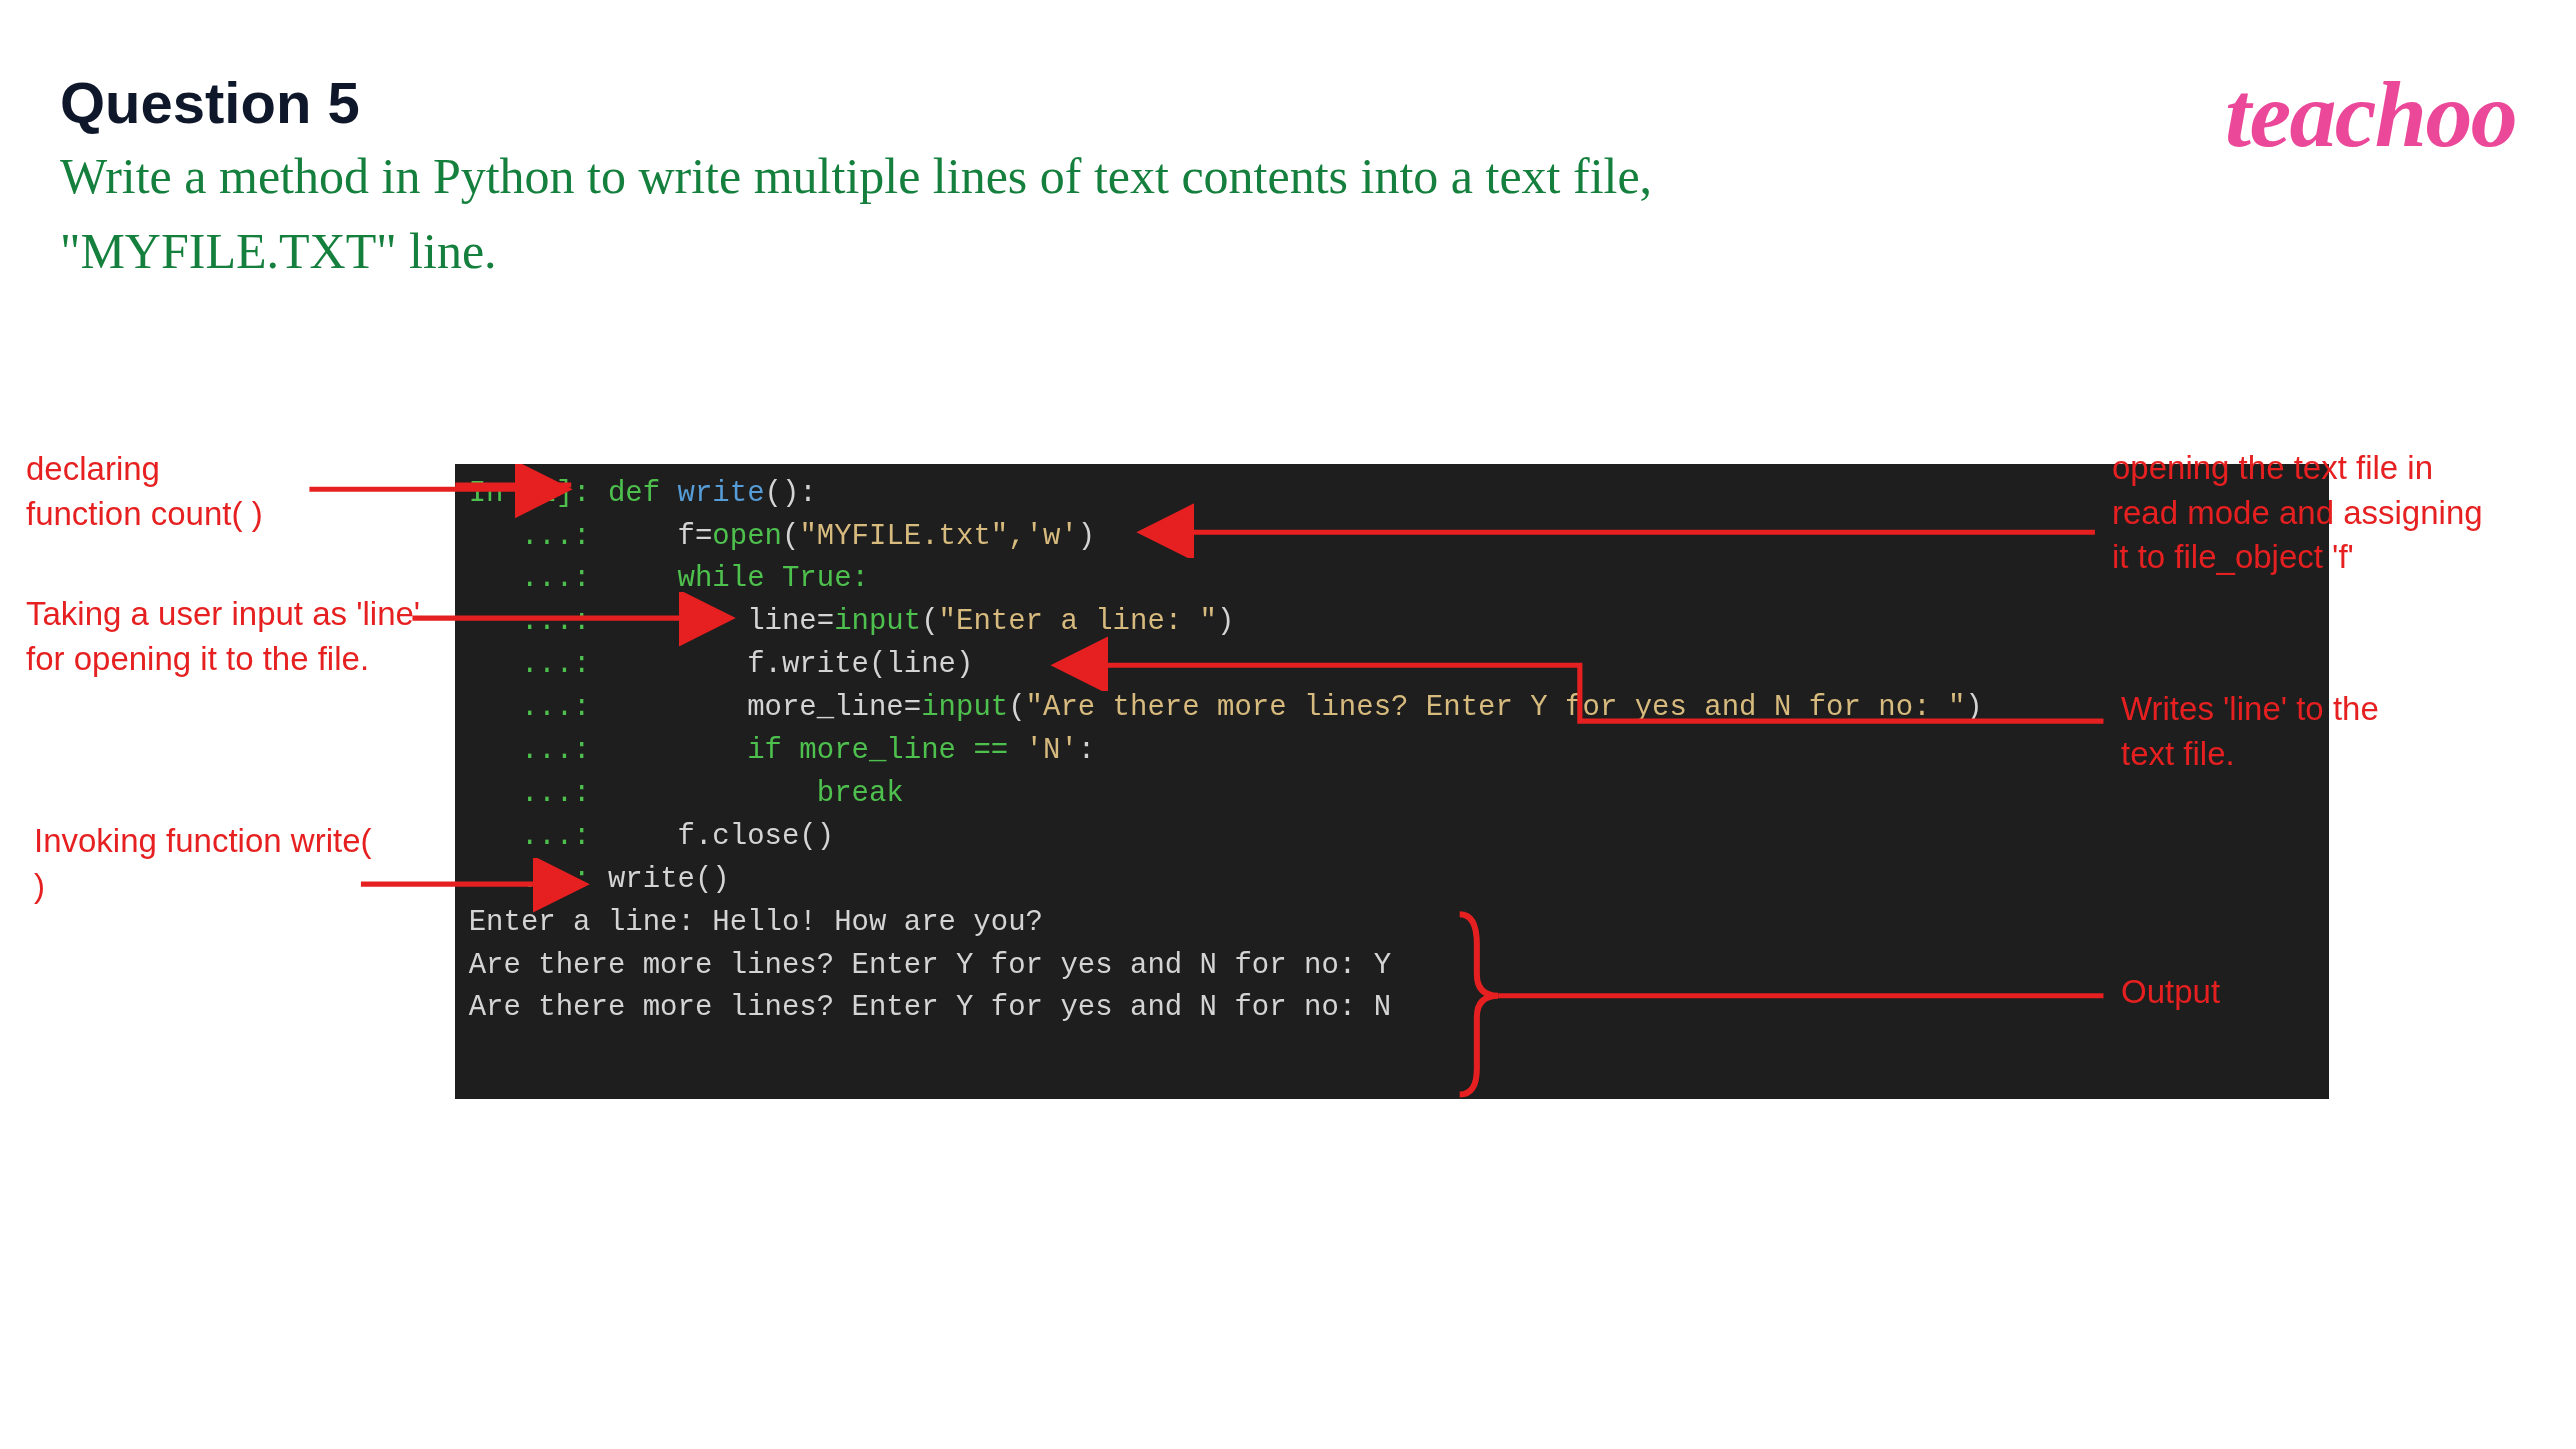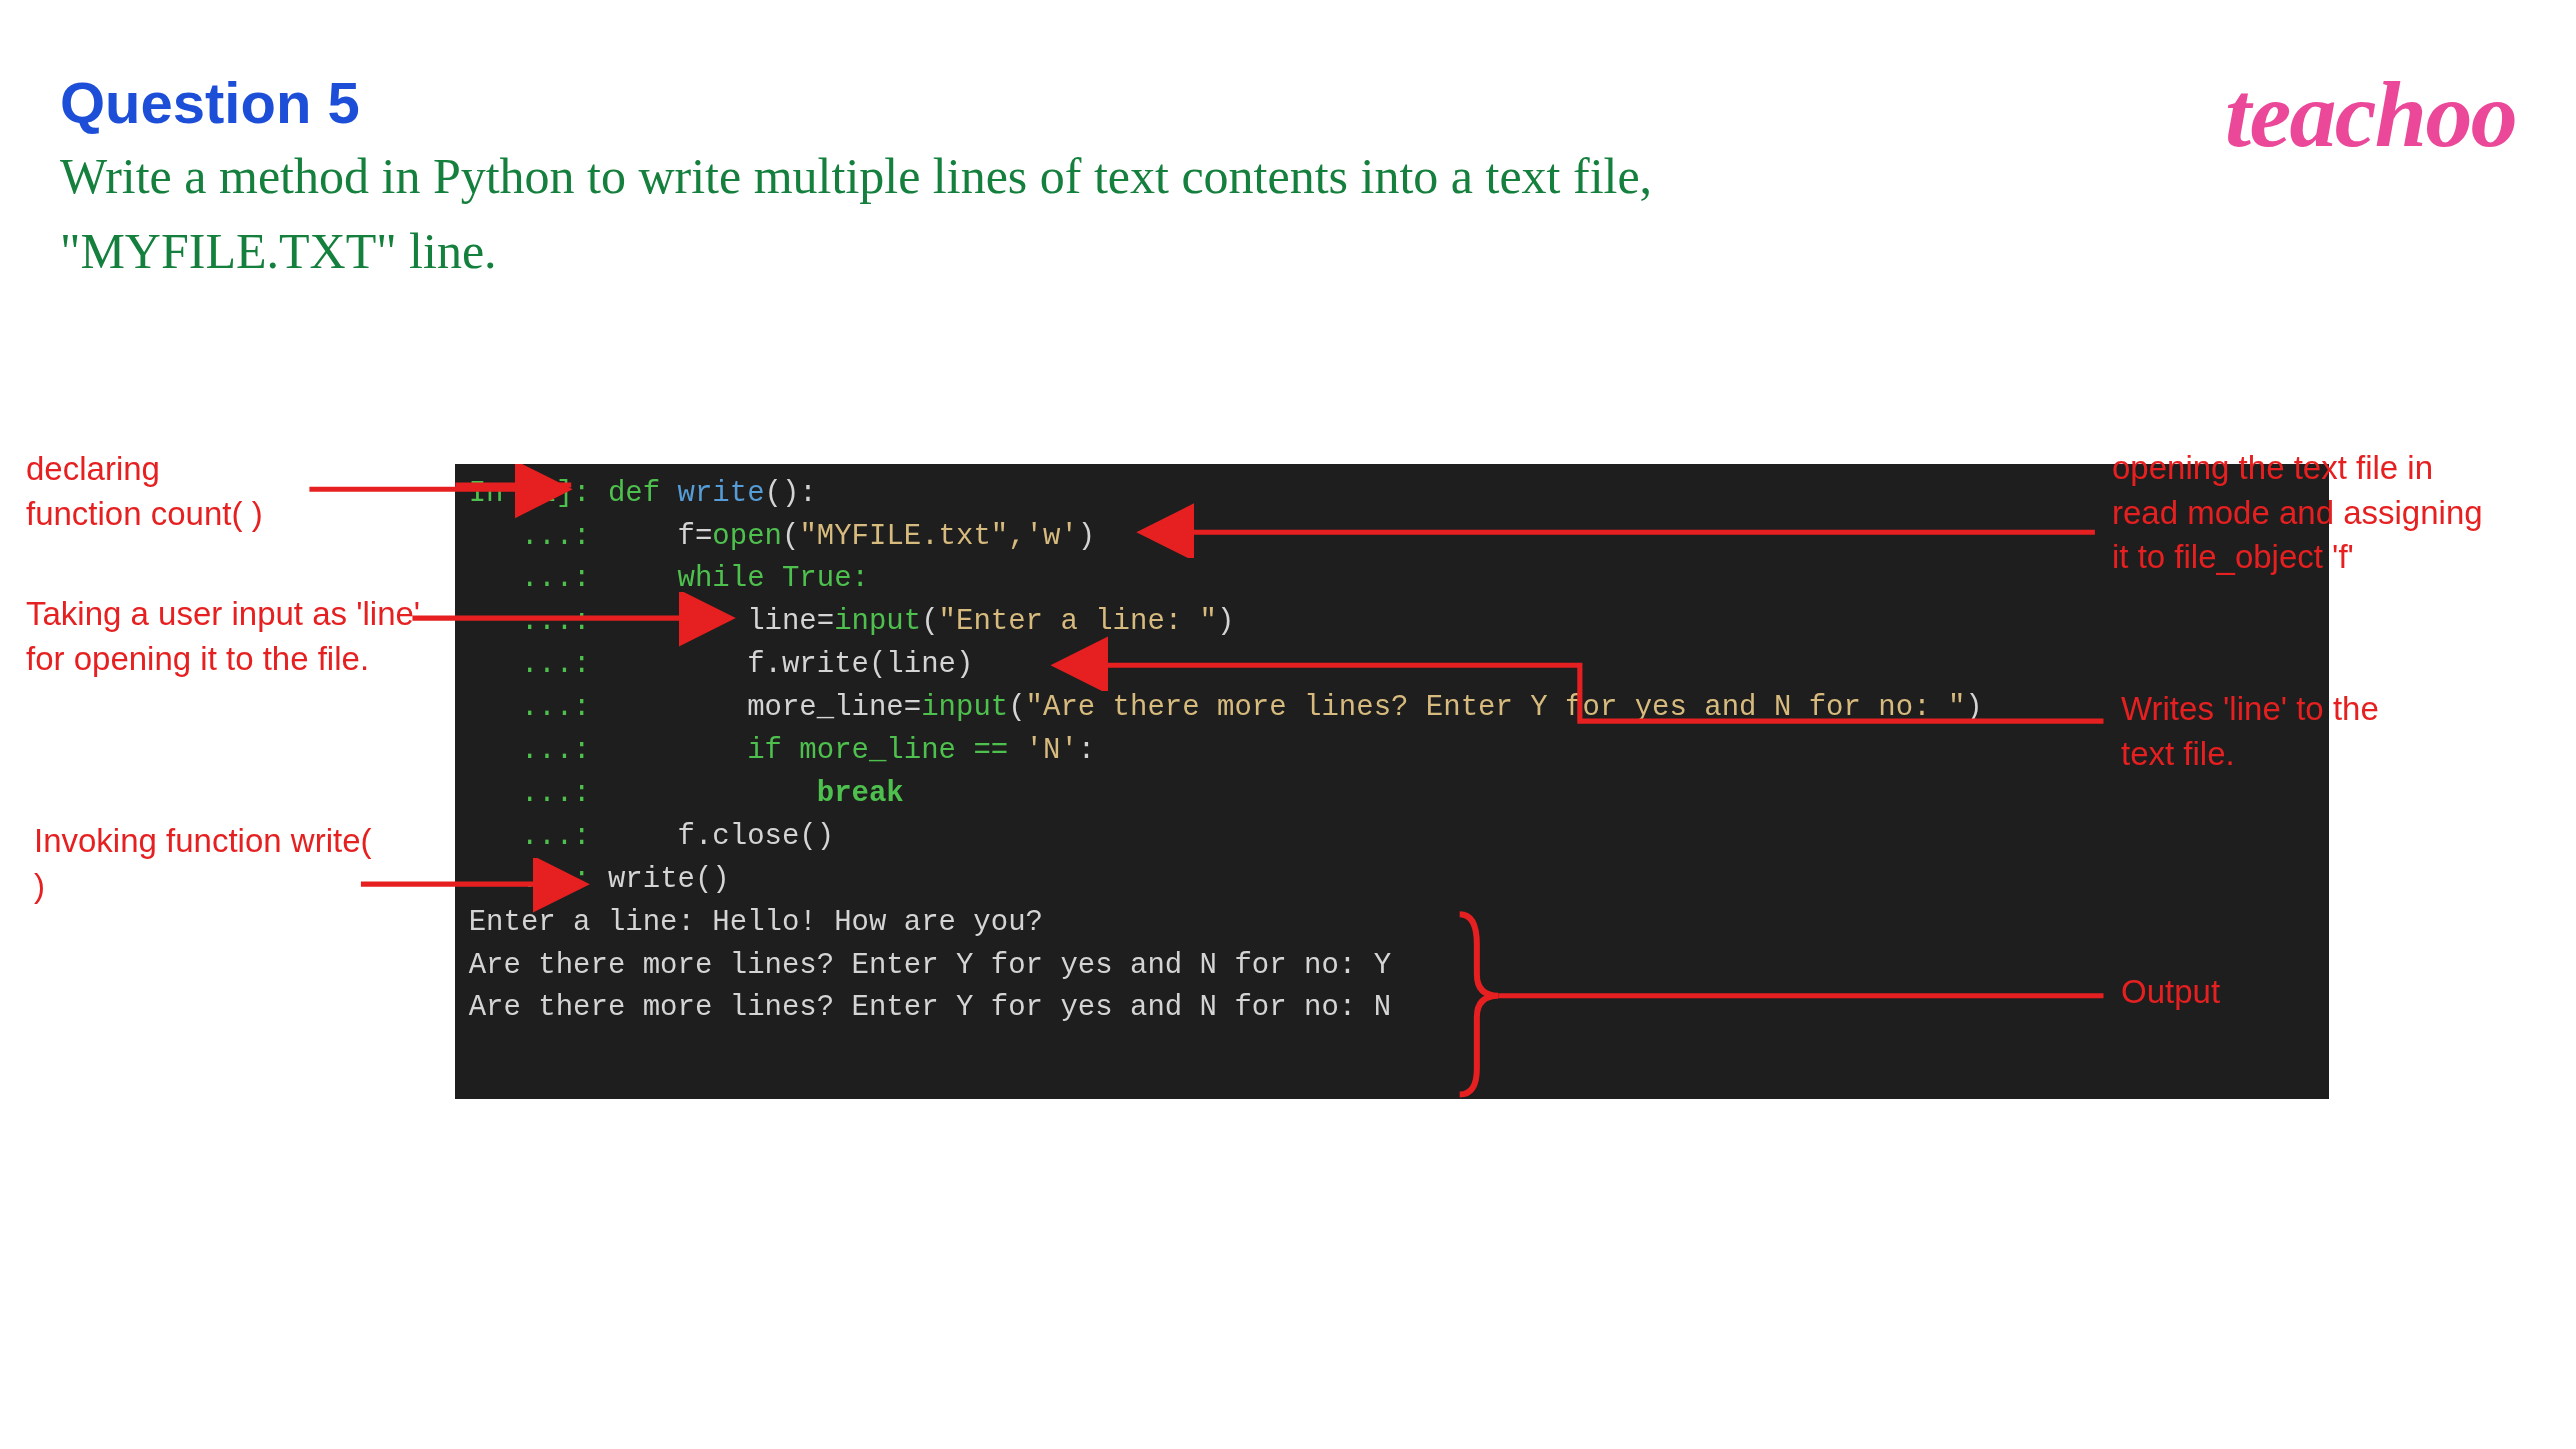--- a/index.html
+++ b/index.html
@@ -10,21 +10,21 @@
     font-family: Georgia, 'Times New Roman', serif;
     position: relative;
     overflow: hidden;
   }
   .question-title {
     position: absolute;
     top: 69px;
     left: 60px;
     font-size: 58px;
     font-weight: bold;
-    color: #1d4ed8;
+    color: #0f172a;
     font-family: 'Segoe UI', Arial, sans-serif;
   }
   .question-text {
     position: absolute;
     top: 139px;
     left: 60px;
     font-size: 50px;
     color: #15803d;
     line-height: 1.5;
     width: 1803px;
@@ -54,21 +54,21 @@
     color: #d4d4d4;
   }
   .code-line { white-space: pre; }
   .tok-prompt { color: #4ec04e; }
   .tok-cont   { color: #4ec04e; }
   .tok-kw     { color: #4ec04e; }
   .tok-func   { color: #569cd6; }
   .tok-open   { color: #4ec04e; }
   .tok-str    { color: #d7ba7d; }
   .tok-white  { color: #d4d4d4; }
-  .tok-break  { color: #4ec04e; font-weight: bold; }
+  .tok-break  { color: #4ec04e; font-weight: normal; }
   .annotation {
     position: absolute;
     color: #e62020;
     font-family: Arial, sans-serif;
     font-size: 33px;
     line-height: 1.35;
   }
   .arrow {
     position: absolute;
     stroke: #e62020;

